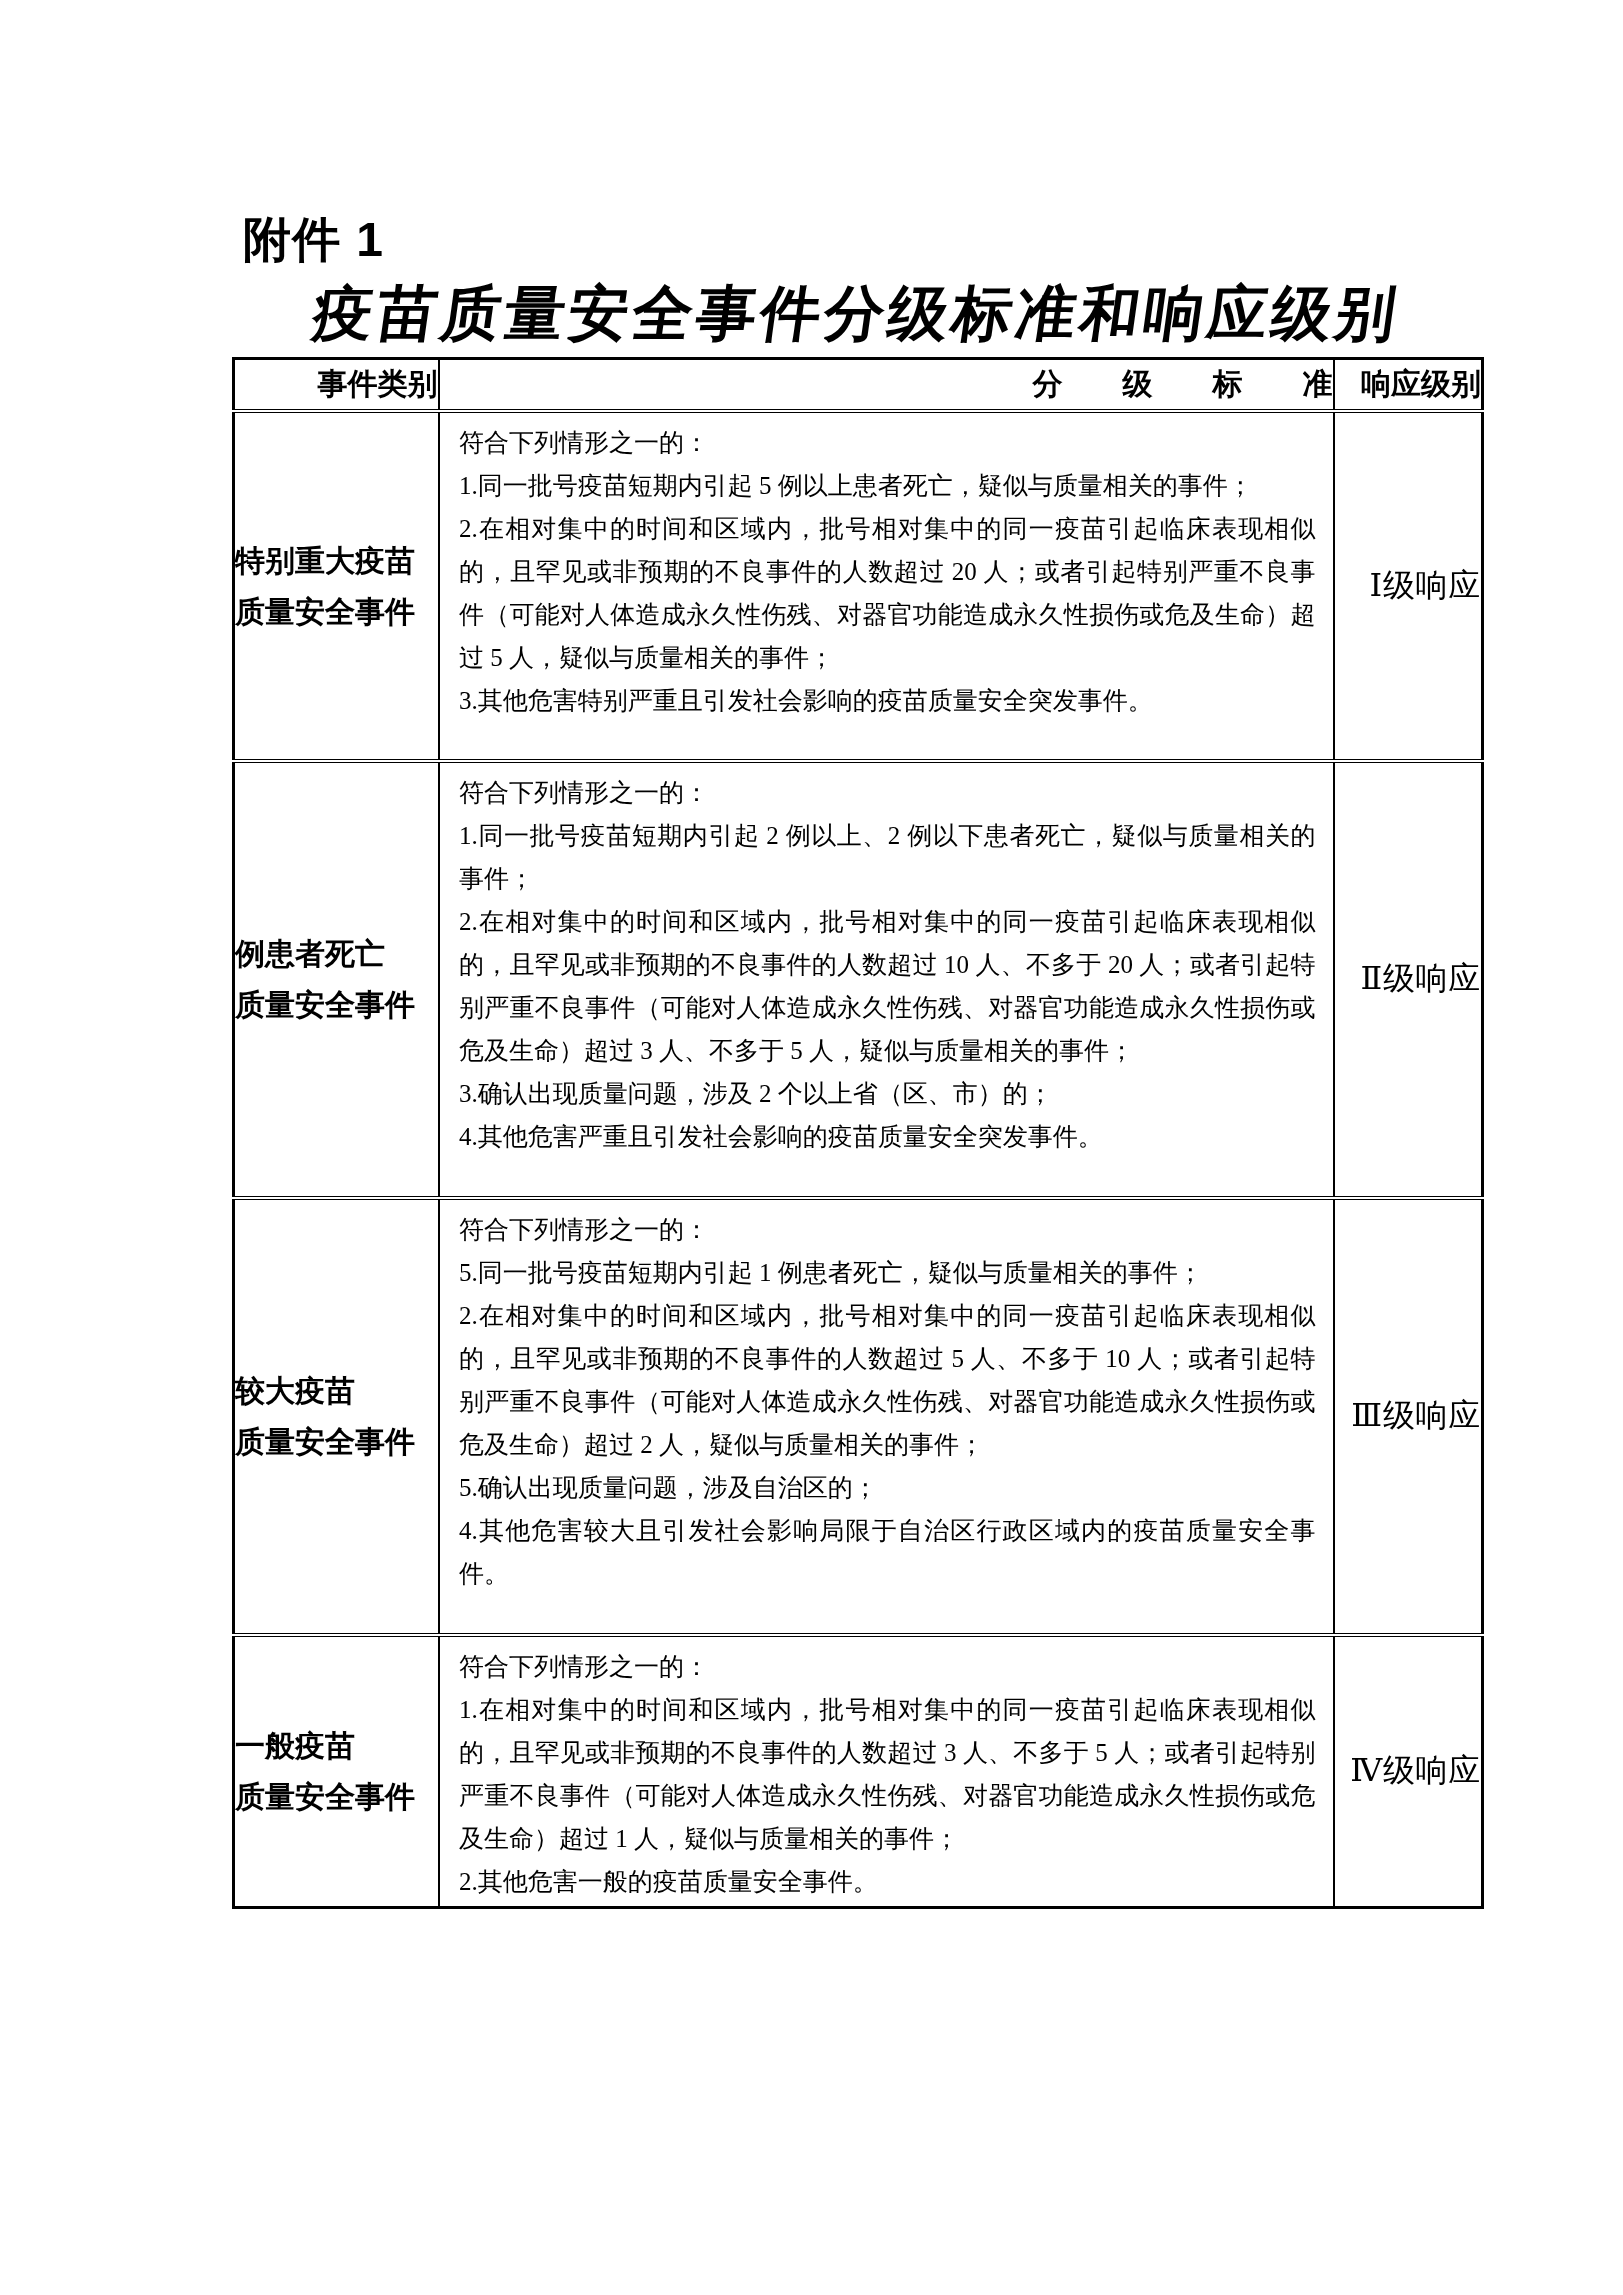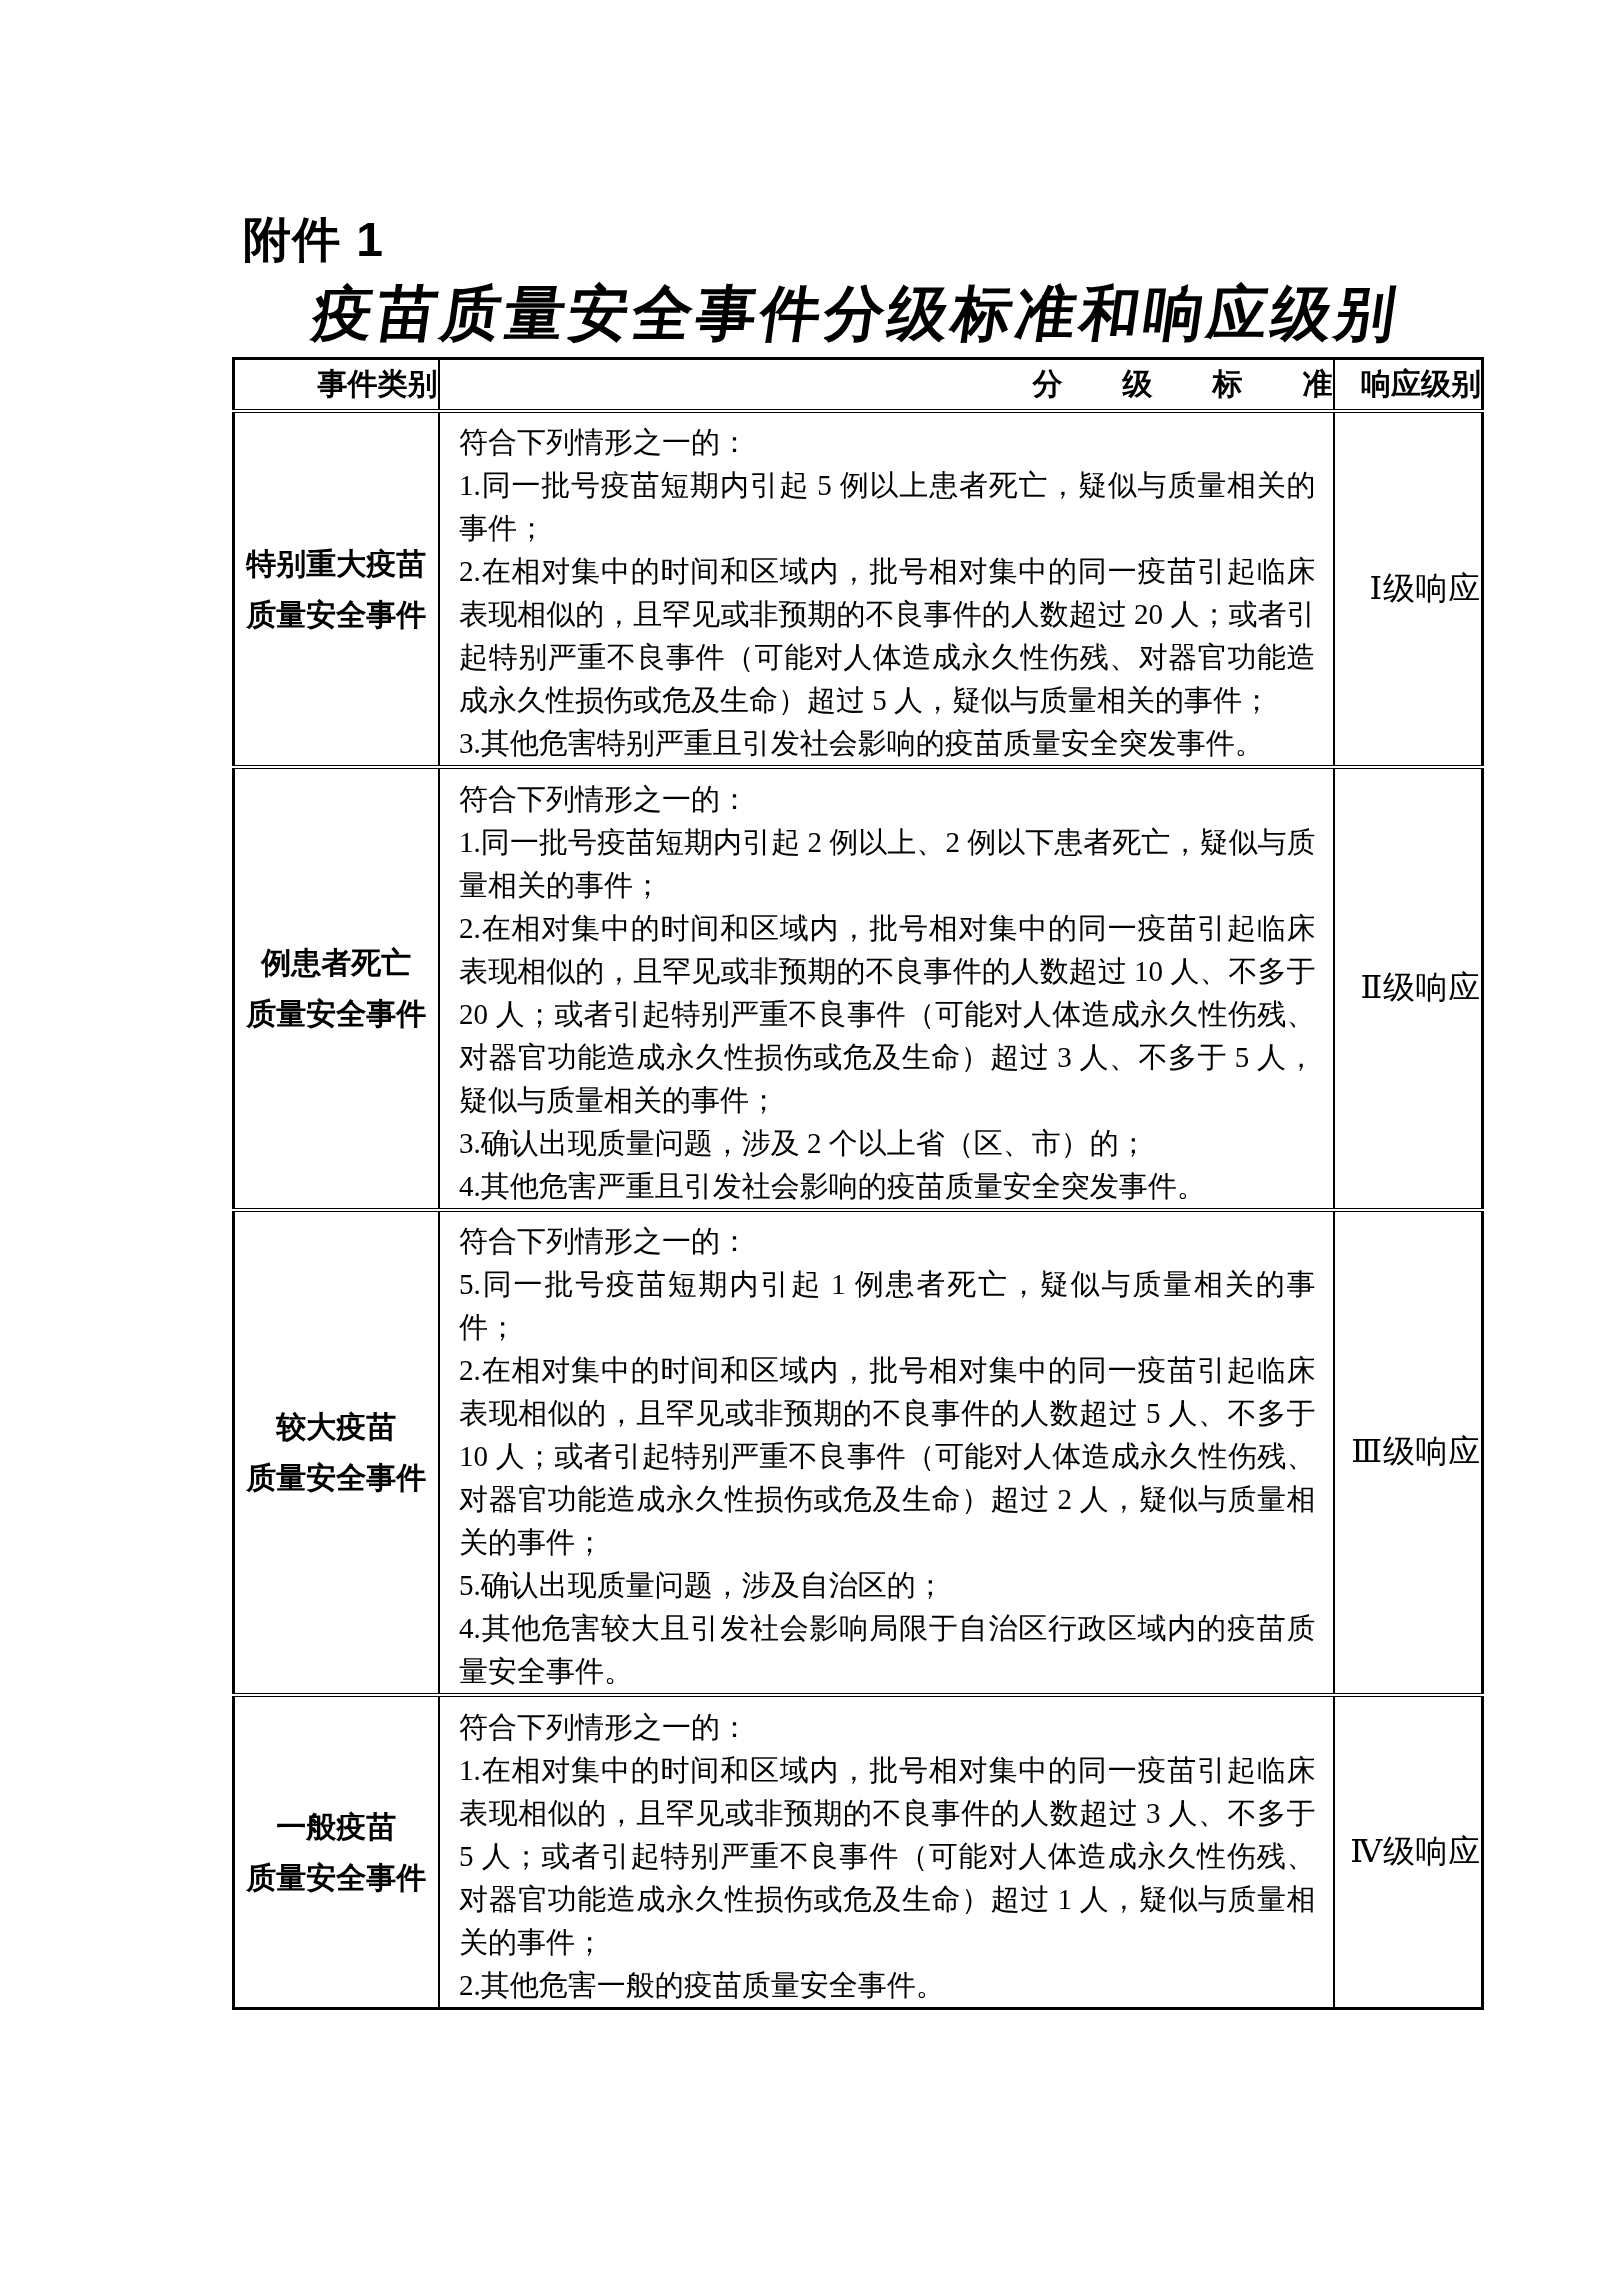--- a/index.html
+++ b/index.html
@@ -62,26 +62,25 @@
     font-weight: 600;
     font-size: 30px;
     text-align: right;
     vertical-align: middle;
   }
   td.cat {
     font-family: "Liberation Sans", "DejaVu Sans", sans-serif;
     font-weight: 600;
     font-size: 30px;
     line-height: 51px;
-    text-align: center;
     vertical-align: middle;
   }
   td.crit {
     font-family: "Liberation Serif", "DejaVu Serif", serif;
-    font-size: 29px;
+    font-size: 25px;
     line-height: 43px;
     text-align: justify;
     vertical-align: top;
     padding: 8.5px 17px 0 19.6px;
   }
   td.crit p { margin: 0; }
   td.resp {
     font-family: "Liberation Serif", "DejaVu Serif", serif;
     font-size: 32px;
     text-align: right;

